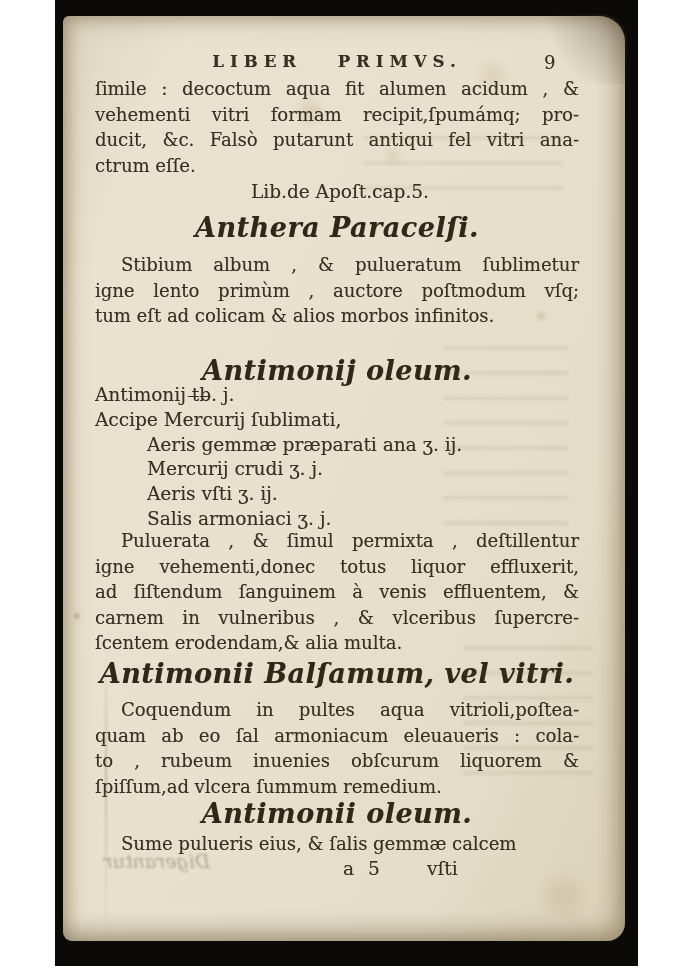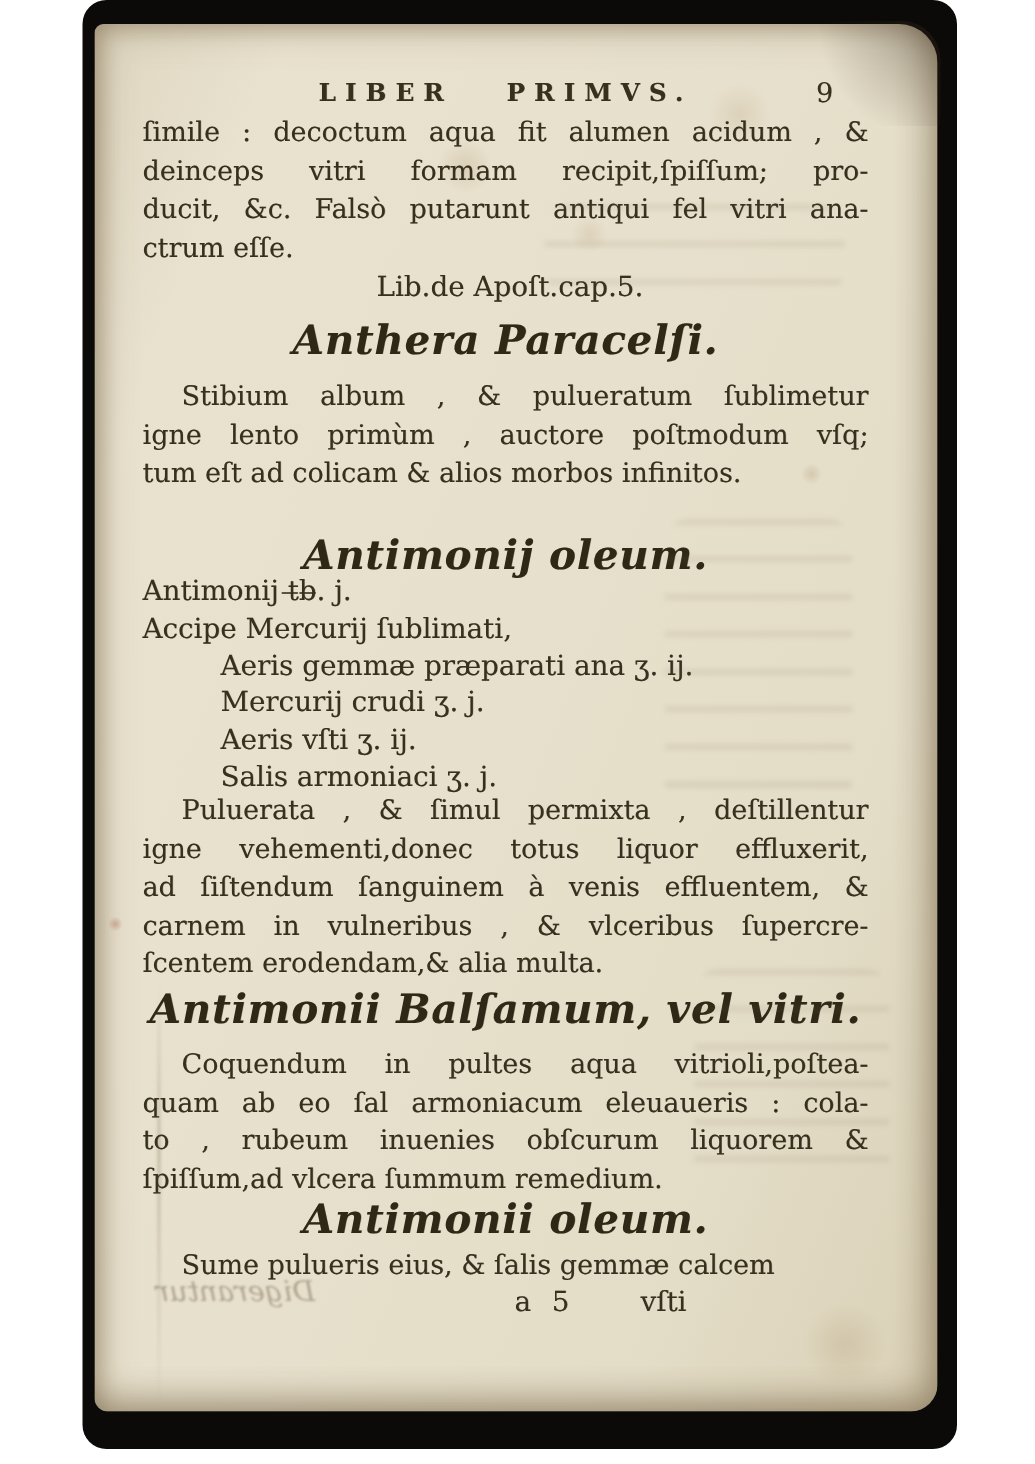--- a/index.html
+++ b/index.html
@@ -1,15 +1,15 @@
 <!DOCTYPE html>
 <html><head>
 <meta charset="utf-8">
 <style>
-  * { margin:0; padding:0; box-sizing:border-box;border-radius:16px; }
+  * { margin:0; padding:0; box-sizing:border-box; }
   body { background:#ffffff; font-family:"DejaVu Serif","Liberation Serif",serif; }
 
   .canvas {
     position:relative; width:690px; height:976px;
     background:#ffffff; overflow:hidden;
   }
 
   .backdrop {
     position:absolute; left:55px; top:0; width:583px; height:966px;
     background:#0c0a08;
@@ -92,21 +92,21 @@
   <div class="backdrop">
     <div class="page">
 
       <div class="running-header ink">
         <span>LIBER PRIMVS.</span>
         <span class="page-number">9</span>
       </div>
 
       <div class="para ink" style="top:60px">
           <div class="tline">ſimile : decoctum aqua fit alumen acidum , &amp;</div>
-          <div class="tline">deinceps vitri formam recipit,ſpiſſum; pro-</div>
+          <div class="tline">vehementi vitri formam recipit,ſpumámq; pro-</div>
           <div class="tline">ducit, &amp;c. Falsò putarunt antiqui fel vitri ana-</div>
           <div class="tline">ctrum eſſe.</div>
         </div>
 
       <div class="lib-ref ink">Lib.de Apoſt.cap.5.</div>
 
       <div class="heading ink" style="top:196px">Anthera Paracelſi.</div>
       <div class="para indent ink" style="top:236px">
           <div class="tline">Stibium album , &amp; pulueratum ſublimetur</div>
           <div class="tline">igne lento primùm , auctore poſtmodum vſq;</div>

